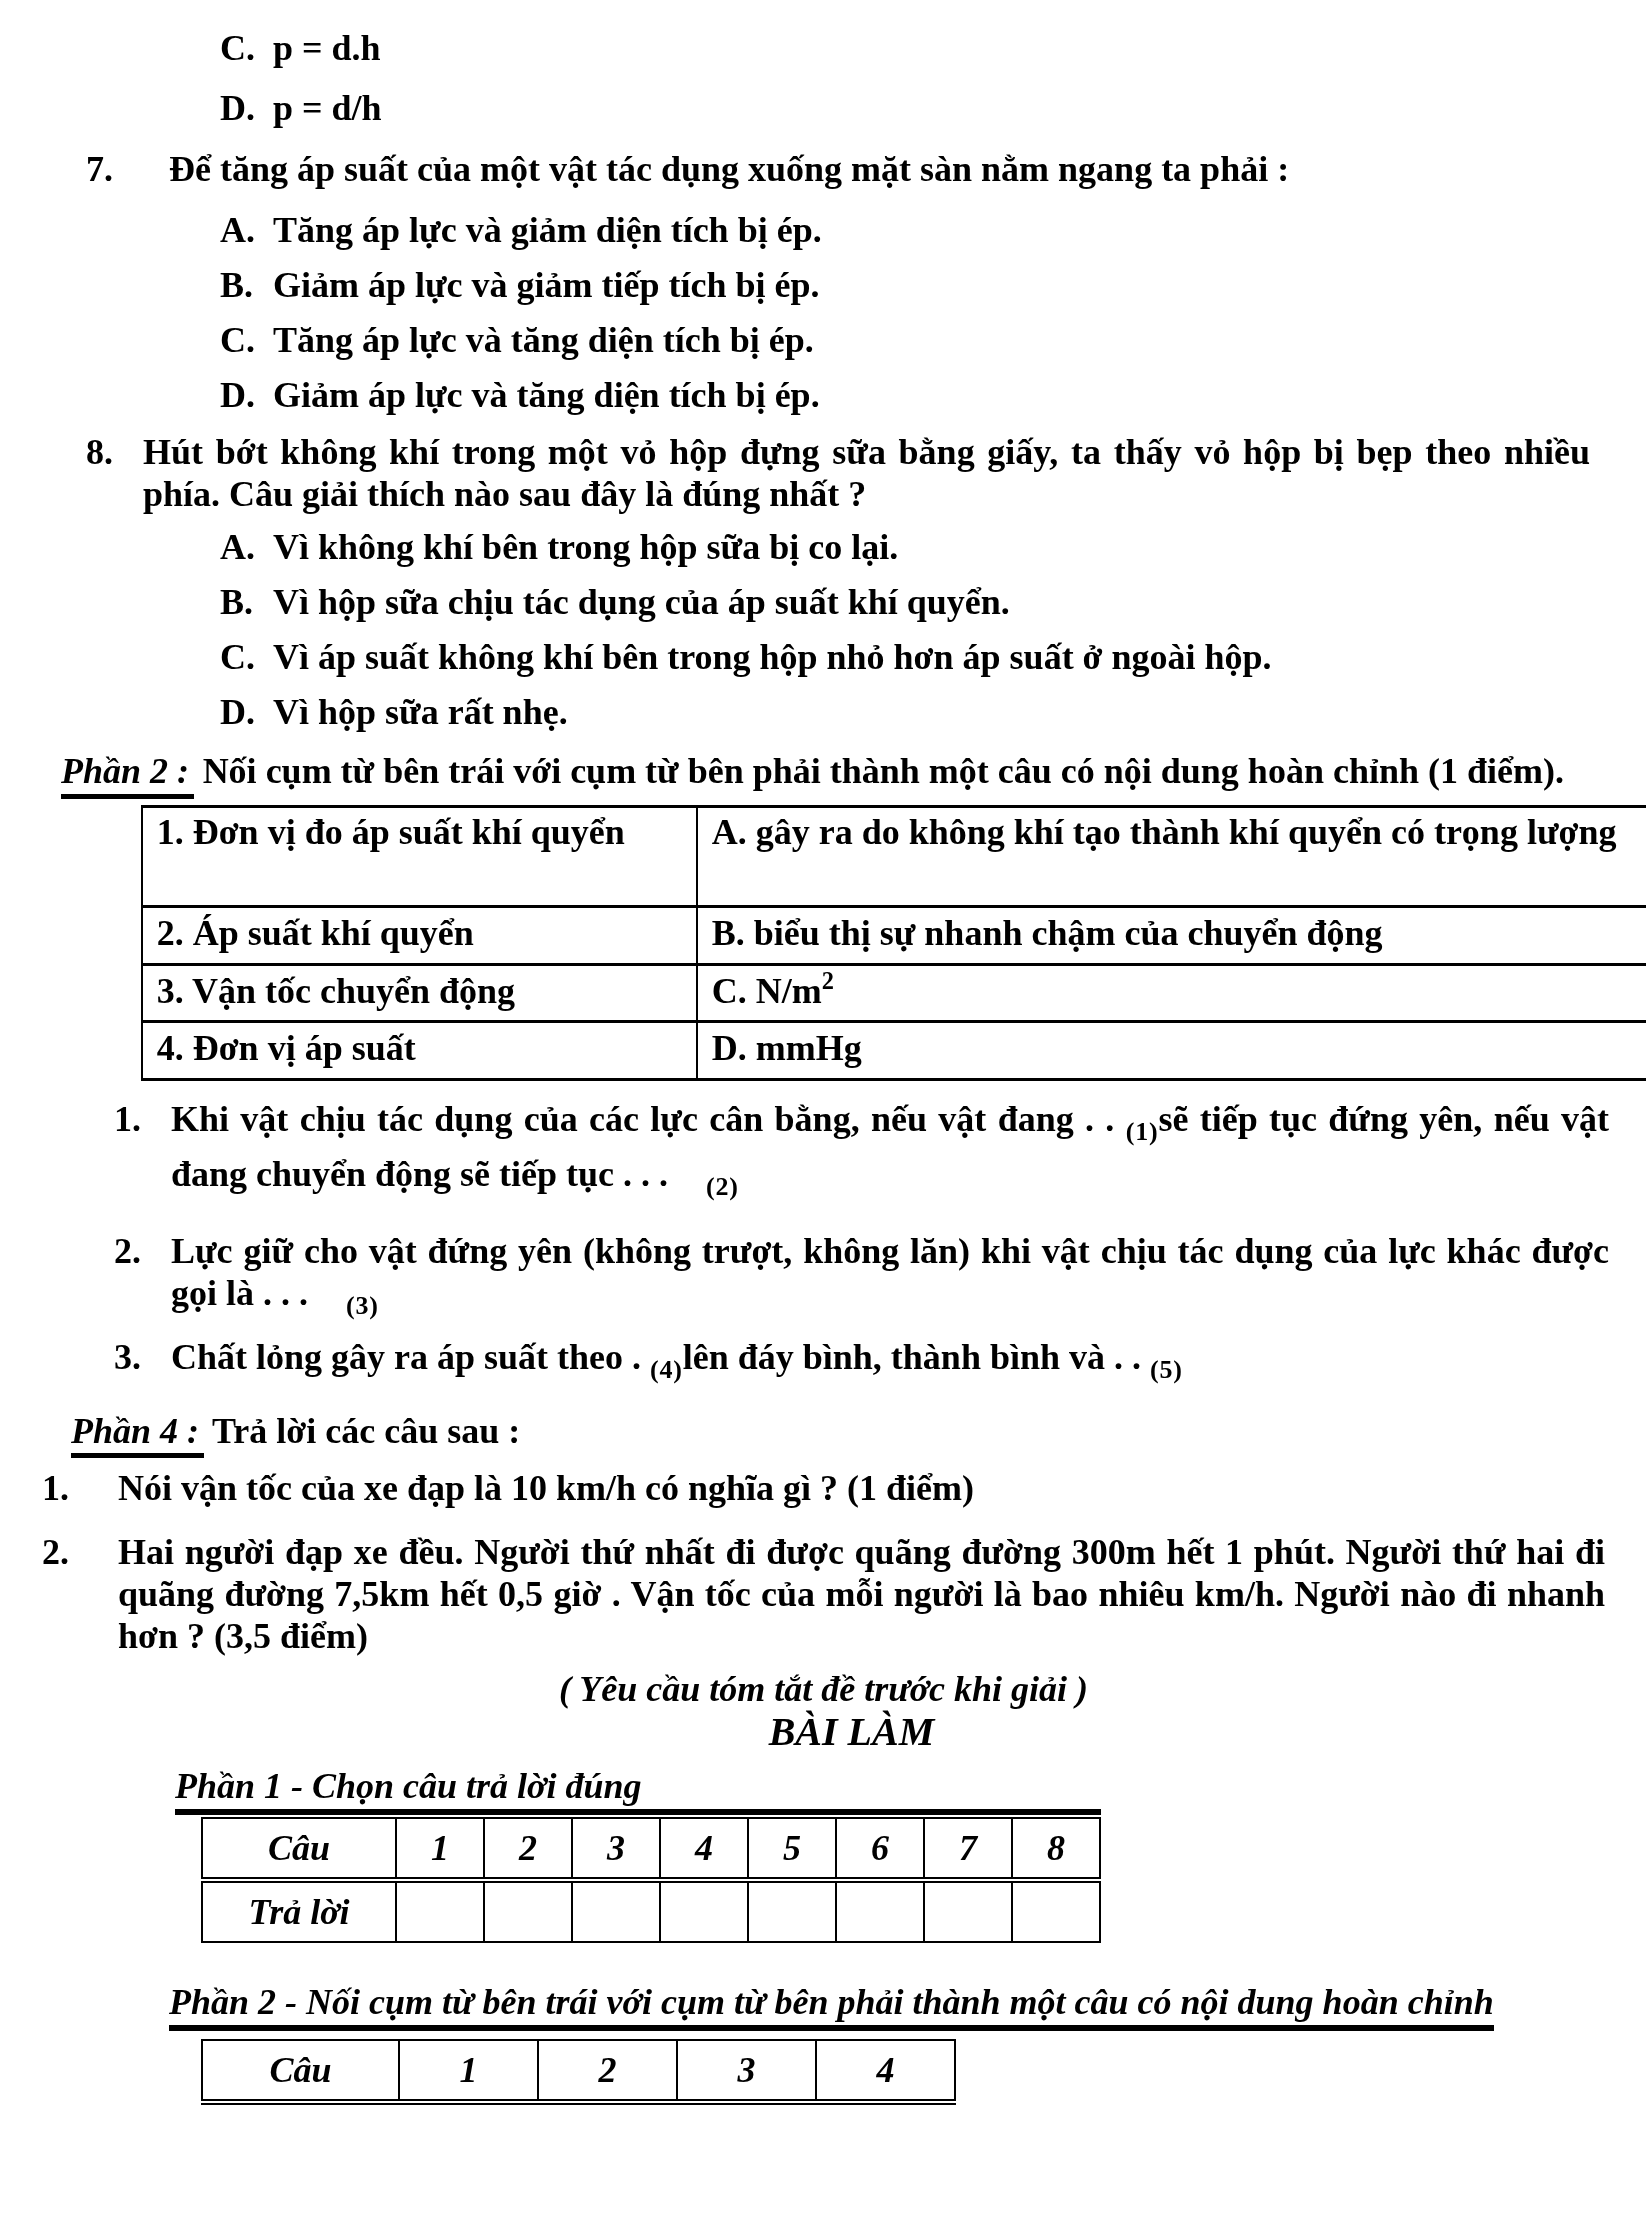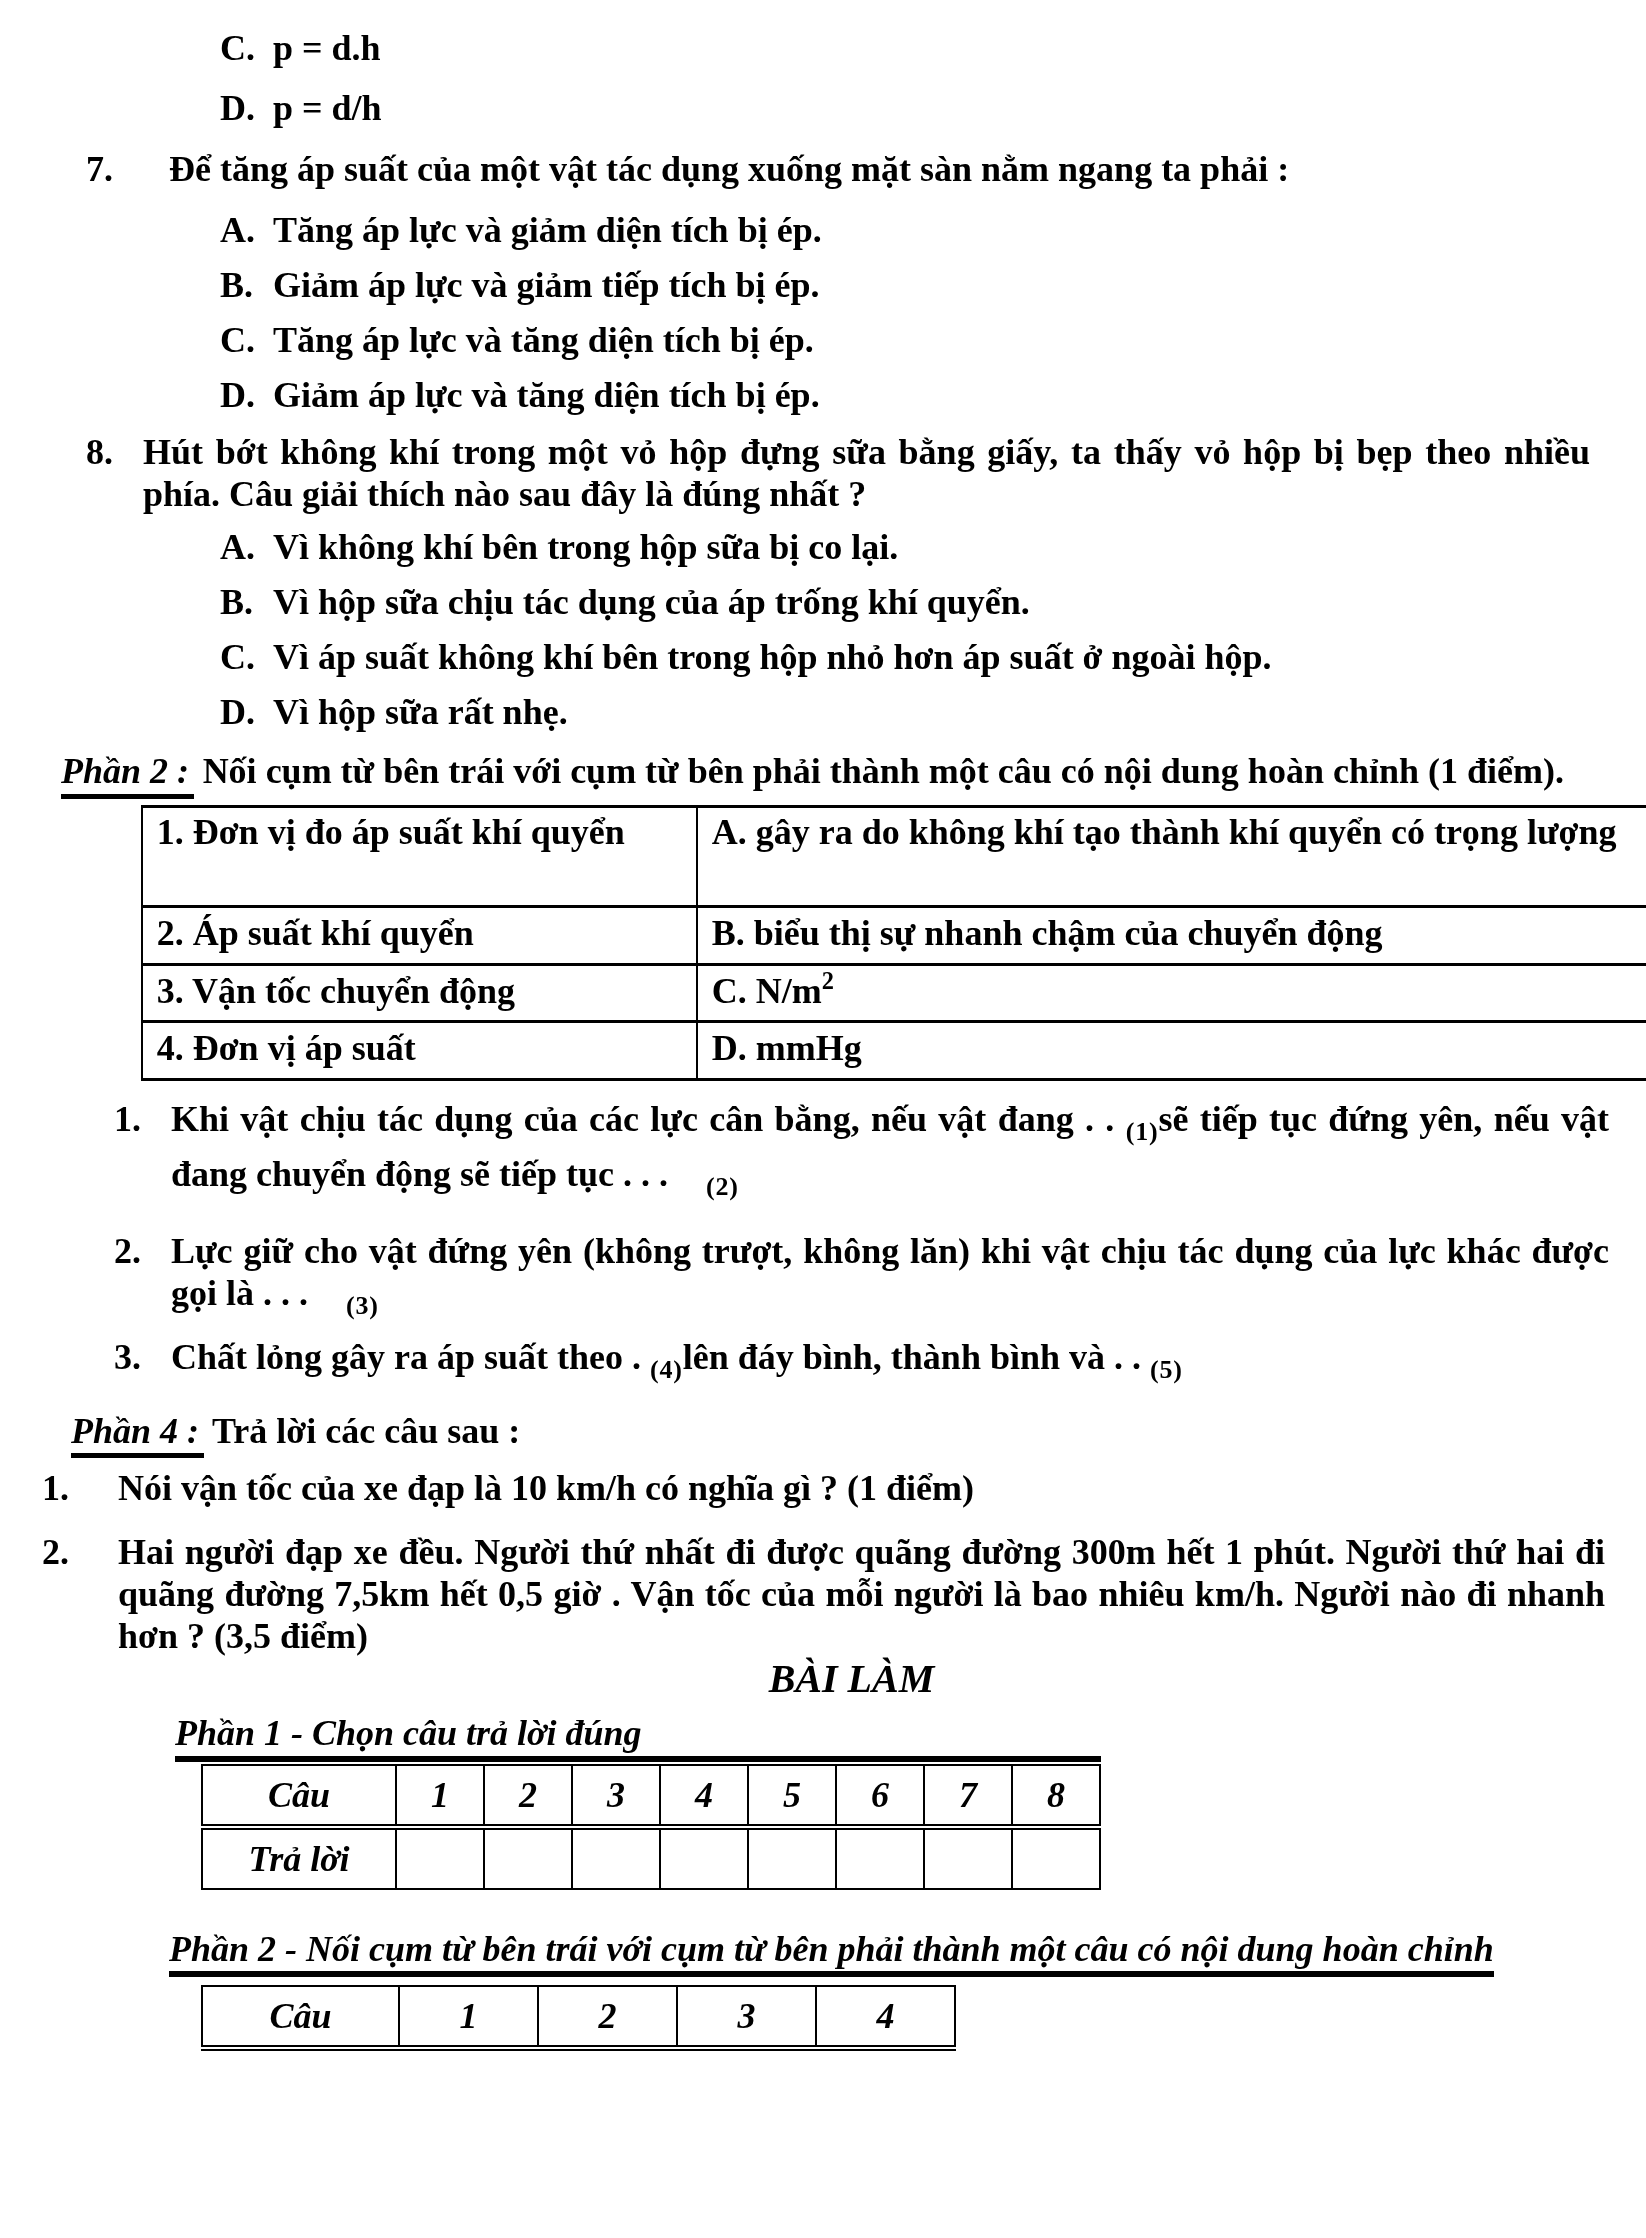--- a/index.html
+++ b/index.html
@@ -73,21 +73,21 @@
   <div class="row q q8" style="margin:15.2px 57px 0 86px;">
     <span class="num">8.</span>
     <div class="txt">Hút bớt không khí trong một vỏ hộp đựng sữa bằng giấy, ta thấy vỏ hộp bị bẹp theo nhiều phía. Câu giải thích nào sau đây là đúng nhất ?</div>
   </div>
   <div class="opt" style="margin-top:11.4px;">
     <span class="num">A.</span>
     <div class="txt">Vì không khí bên trong hộp sữa bị co lại.</div>
   </div>
   <div class="opt" style="margin-top:13px;">
     <span class="num">B.</span>
-    <div class="txt">Vì hộp sữa chịu tác dụng của áp trống khí quyển.</div>
+    <div class="txt">Vì hộp sữa chịu tác dụng của áp suất khí quyển.</div>
   </div>
   <div class="opt" style="margin-top:13px;">
     <span class="num">C.</span>
     <div class="txt">Vì áp suất không khí bên trong hộp nhỏ hơn áp suất ở ngoài hộp.</div>
   </div>
   <div class="opt" style="margin-top:13px;">
     <span class="num">D.</span>
     <div class="txt">Vì hộp sữa rất nhẹ.</div>
   </div>
 
@@ -142,20 +142,21 @@
 
   <div class="row" style="margin:9.1px 42px 0 42px;">
     <span class="num" style="width:76px;">1.</span>
     <div class="txt">Nói vận tốc của xe đạp là 10 km/h có nghĩa gì ? (1 điểm)</div>
   </div>
   <div class="row" style="margin:21.3px 42px 0 42px;">
     <span class="num" style="width:76px;">2.</span>
     <div class="txt">Hai người đạp xe đều. Người thứ nhất đi được quãng đường 300m hết 1 phút. Người thứ hai đi quãng đường 7,5km hết 0,5 giờ . Vận tốc của mỗi người là bao nhiêu km/h. Người nào đi nhanh hơn ? (3,5 điểm)</div>
   </div>
 
+  <div class="note" style="margin-top:11.4px;">( Yêu cầu tóm tắt đề trước khi giải )</div>
 
   <div class="bailam" style="">BÀI LÀM</div>
 
   <div style="margin:11.4px 0 0 175px;">
     <div class="ans-heading" style="width:926px;">Phần 1 -  Chọn câu trả lời đúng</div>
   </div>
 
   <table class="ans-table" style="margin:2.3px 0 0 201px;width:896px;">
     <colgroup>
       <col style="width:194px;">

